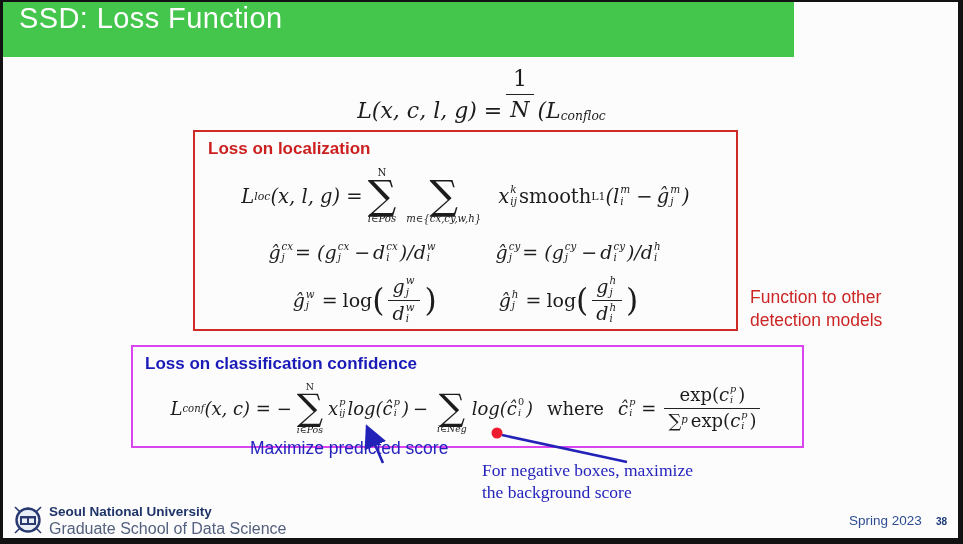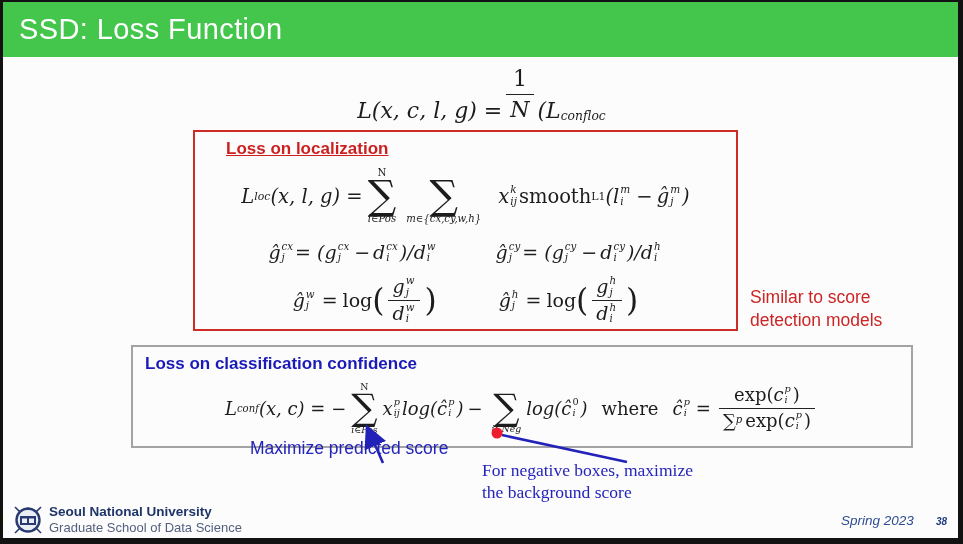--- a/index.html
+++ b/index.html
@@ -8,22 +8,22 @@
     font-family:"Liberation Sans", sans-serif; overflow:hidden;
   }
   
   .frame { position:absolute; background:#121212; }
   .frame.top { left:0; top:0; width:963px; height:2px; }
   .frame.left { left:0; top:0; width:3px; height:544px; }
   .frame.right { right:0; top:0; width:5px; height:544px; }
   .frame.bottom { left:0; bottom:0; width:963px; height:6px; }
 
   .header {
-    position:absolute; left:3px; top:2px; width:955px; height:55px;
-    background:#43c64b; display:flex; align-items:center;
+    position:absolute; left:3px; top:2px; width:791px; height:55px;
+    background:#43c64b; display:flex; align-items:flex-start;
   }
   .header .title {
     color:#ffffff; font-size:29px; font-weight:500; letter-spacing:0.4px;
     padding-left:16px;
   }
 
   
   .math {
     font-family:"DejaVu Serif", "Liberation Serif", serif;
     font-style:italic; color:#1c1c1c; white-space:nowrap;
@@ -42,51 +42,51 @@
          vertical-align:middle; margin:0 5px; }
   .sum .op { font-style:normal; font-size:205%; line-height:0.85; }
   .sum .lim { font-size:52%; line-height:1.2; min-height:1.15em; }
   .bp { font-style:normal; font-size:165%; line-height:0; vertical-align:-0.07em; font-weight:300; }
 
   .main-eq { position:absolute; left:0; right:0; top:71px; height:52px;
              display:flex; align-items:flex-end; justify-content:center; font-size:22px; }
 
   .locbox { position:absolute; left:193px; top:130px; width:545px; height:201px;
             border:2px solid #cf2b26; box-sizing:border-box; }
-  .locbox .boxtitle { position:absolute; left:31px; top:7px; font-size:17px;
-            font-weight:bold; color:#cc1f1f;text-decoration:underline; }
+  .locbox .boxtitle { position:absolute; left:13px; top:7px; font-size:17px;
+            font-weight:bold; color:#cc1f1f; }
   .loc-eq1 { position:absolute; left:0; right:0; top:24px; height:80px;
              display:flex; align-items:center; justify-content:center; font-size:19.5px; }
   .loc-eq2 { position:absolute; left:0; right:0; top:102px; height:36px;
              display:flex; align-items:center; justify-content:center; gap:58px; font-size:19px; }
   .loc-eq3 { position:absolute; left:0; right:0; top:139px; height:58px;
              display:flex; align-items:center; justify-content:center; gap:62px; font-size:19px; }
 
   .sidenote { position:absolute; left:750px; top:286px; font-size:17.5px;
               color:#cc2525; line-height:1.32; }
 
-  .confbox { position:absolute; left:131px; top:345px; width:782px; height:103px;
-             border:2px solid #a3a3a3; box-sizing:border-box; }
+  .confbox { position:absolute; left:131px; top:345px; width:673px; height:103px;
+             border:2px solid #d946ef; box-sizing:border-box; }
   .confbox .boxtitle { position:absolute; left:12px; top:7px; font-size:17px;
              font-weight:bold; color:#1a1ab8; }
   .conf-eq { position:absolute; left:0; right:0; top:24px; height:74px;
              display:flex; align-items:center; justify-content:center; font-size:18px; }
 
   .annot { position:absolute; font-size:17.5px; color:#2424bc; line-height:1.28; }
   .annot.left { left:250px; top:437px; }
   .annot.right { left:482px; top:459px;font-family:Liberation Serif, serif; }
 
   .overlay { position:absolute; left:0; top:0; width:963px; height:544px;
              pointer-events:none; z-index:20; }
 
   .footer-org { position:absolute; left:49px; top:504px; }
   .footer-org .org { font-size:13.5px; font-weight:bold; color:#1f3468; }
-  .footer-org .dept { font-size:13px; color:#53607e; margin-top:1px; }
+  .footer-org .dept { font-size:16px; color:#53607e; margin-top:1px; }
   .footer-right { position:absolute; right:16px; top:513px; display:flex;
-                  align-items:baseline; gap:22px;font-style:italic; }
+                  align-items:baseline; gap:14px; }
   .footer-right .term { font-size:13.5px; color:#2d4c94; }
   .footer-right .page { font-size:10px; font-weight:bold; color:#1d3a7c; }
   .logo { position:absolute; left:11px; top:503px; width:34px; height:34px; }
 </style>
 </head>
 <body>
 
 <div class="slide">
 
   <div class="header">
@@ -243,21 +243,21 @@
                 <span>i</span>
               </span>
             </span>
           </span>
           <span class="bp">)</span>
       </span>
     </div>
   </div>
 
   <div class="sidenote">
-    <div>Similar to score</div>
+    <div>Function to other</div>
     <div>detection models</div>
   </div>
 
   <div class="confbox">
     <div class="boxtitle">Loss on classification confidence</div>
     <div class="conf-eq math">
       <span>L</span>
         <span class="sb">conf</span>
         <span>(x, c) = −</span>
       <span class="sum">

